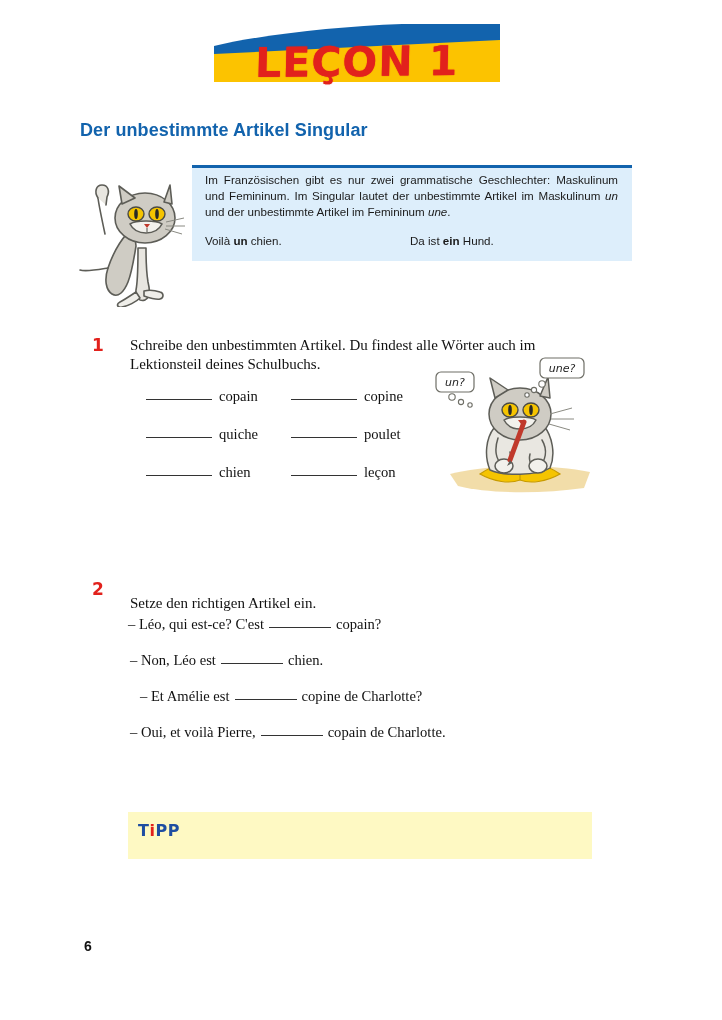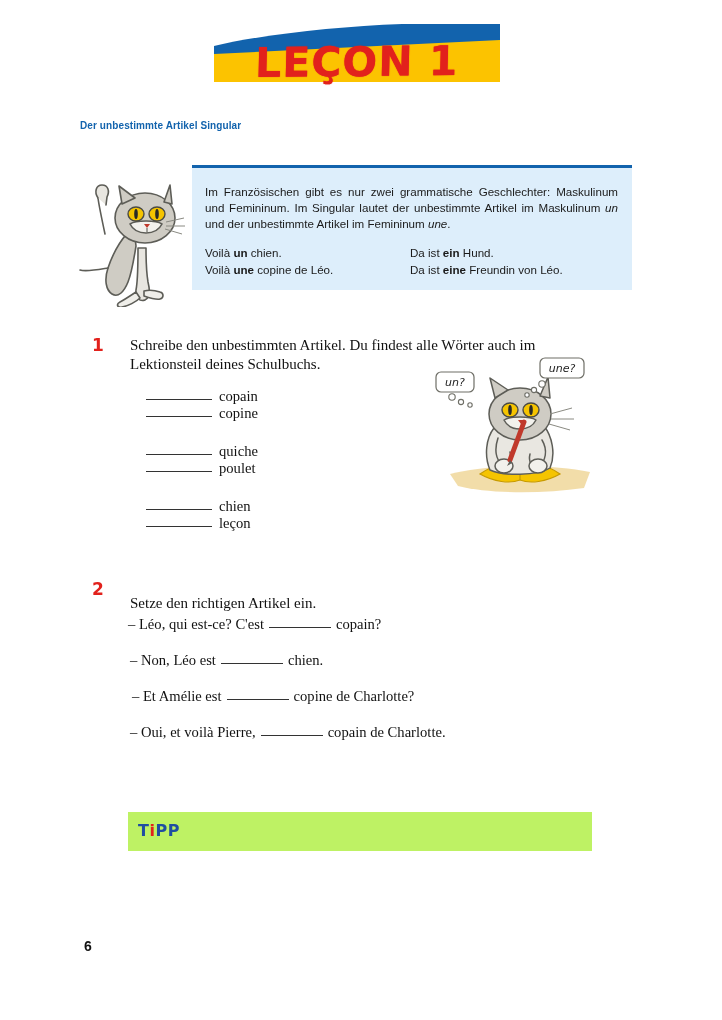--- a/index.html
+++ b/index.html
@@ -31,34 +31,34 @@
     color: #e2211c;
     transform: skewX(-2deg) rotate(-0.6deg);
     text-shadow: 0 0 1px #e2211c;
     padding-top: 14px;
   }
 
   
   .section-heading {
     position: absolute;
     left: 80px; top: 120px;
-    font-size: 10px;
+    font-size: 18px;
     font-weight: bold;
     color: #1263ad;
     letter-spacing: 0.1px;
   }
 
   
   .info-box {
     position: absolute;
     left: 192px; top: 165px;
     width: 440px;
     background: #ddeefb;
     border-top: 3px solid #1263ad;
-    padding: 16px 14px 12px 13px;
+    padding: 4px 14px 12px 13px;
   }
   .info-para {
     font-size: 11.6px;
     line-height: 16.2px;
     color: #1a1a1a;
     text-align: justify;
     margin: 0 0 11px 0;
   }
   .info-para i { font-style: italic; }
   .ex-row {
@@ -98,21 +98,21 @@
   }
 
   .word-grid {
     position: absolute;
     left: 146px; top: 388px;
     width: 290px;
     font-family: "Liberation Serif", serif;
     font-size: 14.6px;
     color: #111;
   }
-  .word-row { display: flex; margin-bottom: 21px; flex-direction: column; }
+  .word-row { display: flex; margin-bottom: 21px; }
   .word-cell { width: 145px; white-space: nowrap; }
   .word-cell .blank { width: 66px; height: 12px; margin-right: 7px; }
 
   
   .cat2 { position: absolute; left: 432px; top: 356px; }
 
   
   .dlg {
     position: absolute;
     font-family: "Liberation Serif", serif;
@@ -120,23 +120,23 @@
     color: #111;
     white-space: nowrap;
   }
   .dlg .blank { width: 62px; height: 12px; margin: 0 5px; }
 
   
   .tipp-box {
     position: absolute;
     left: 128px; top: 812px;
     width: 464px;
-    background: #bef264;
+    background: #fef9c3;
     display: flex;
-    padding: 10px 14px 12px 10px;
+    padding: 10px 14px 20px 10px;
   }
   .tipp-label {
     font-family: "DejaVu Sans", sans-serif;
     font-weight: bold;
     font-size: 16px;
     color: #1f4ea1;
     letter-spacing: 0.5px;
     padding-right: 12px;
     position: relative;
     flex: none;
@@ -213,24 +213,20 @@
 </div>
 
 <div class="info-box">
   <p class="info-para"><span>Im Französischen gibt es nur zwei grammatische Geschlechter: Maskulinum und Femininum. Im Singular lautet der unbestimmte Artikel im Maskulinum </span><i>un</i><span> und der unbestimmte Artikel im Femininum </span><i>une</i><span>.</span></p>
 
   <div class="ex-row">
     <div class="ex-fr"><span>Voilà </span><b>un</b><span> chien.</span></div>
     <div class="ex-de"><span>Da ist </span><b>ein</b><span> Hund.</span></div>
   </div>
 
-  <div class="ex-row">
-    <div class="ex-fr"><span>Voilà </span><b>une</b><span> copine de Léo.</span></div>
-    <div class="ex-de"><span>Da ist </span><b>eine</b><span> Freundin von Léo.</span></div>
-  </div>
 </div>
 
 <div class="ex-num" style="left:92px; top:335px;">1</div>
 <div class="ex-instr" style="left:130px; top:336px; width:460px;">Schreibe den unbestimmten Artikel. Du findest alle Wörter auch im Lektionsteil deines Schulbuchs.</div>
 
 <div class="word-grid">
   <div class="word-row">
     <div class="word-cell"><span class="blank"></span><span>copain</span></div>
     <div class="word-cell"><span class="blank"></span><span>copine</span></div>
   </div>
@@ -300,21 +296,21 @@
   </svg>
 </div>
 
 <div class="ex-num" style="left:92px; top:579px;">2</div>
 <div class="ex-instr" style="left:130px; top:594px; width:420px;">Setze den richtigen Artikel ein.</div>
 
 <div class="dlg" style="left:128px; top:616px;"><span>– Léo, qui est-ce? C'est</span><span class="blank"></span><span>copain?</span></div>
 
 <div class="dlg" style="left:130px; top:652px;"><span>– Non, Léo est</span><span class="blank"></span><span>chien.</span></div>
 
-<div class="dlg" style="left:132px; top:688px;"><span>– Et Amélie est</span><span class="blank"></span><span>copine de Charlotte?</span></div>
+<div class="dlg" style="left:140px; top:688px;"><span>– Et Amélie est</span><span class="blank"></span><span>copine de Charlotte?</span></div>
 
 <div class="dlg" style="left:130px; top:724px;"><span>– Oui, et voilà Pierre,</span><span class="blank"></span><span>copain de Charlotte.</span></div>
 
 <div class="tipp-box">
   <div class="tipp-label"><span>T</span><span class="red-i">i</span><span>PP</span></div>
 </div>
 
 <div class="page-num">6</div>
 
 </body></html>

